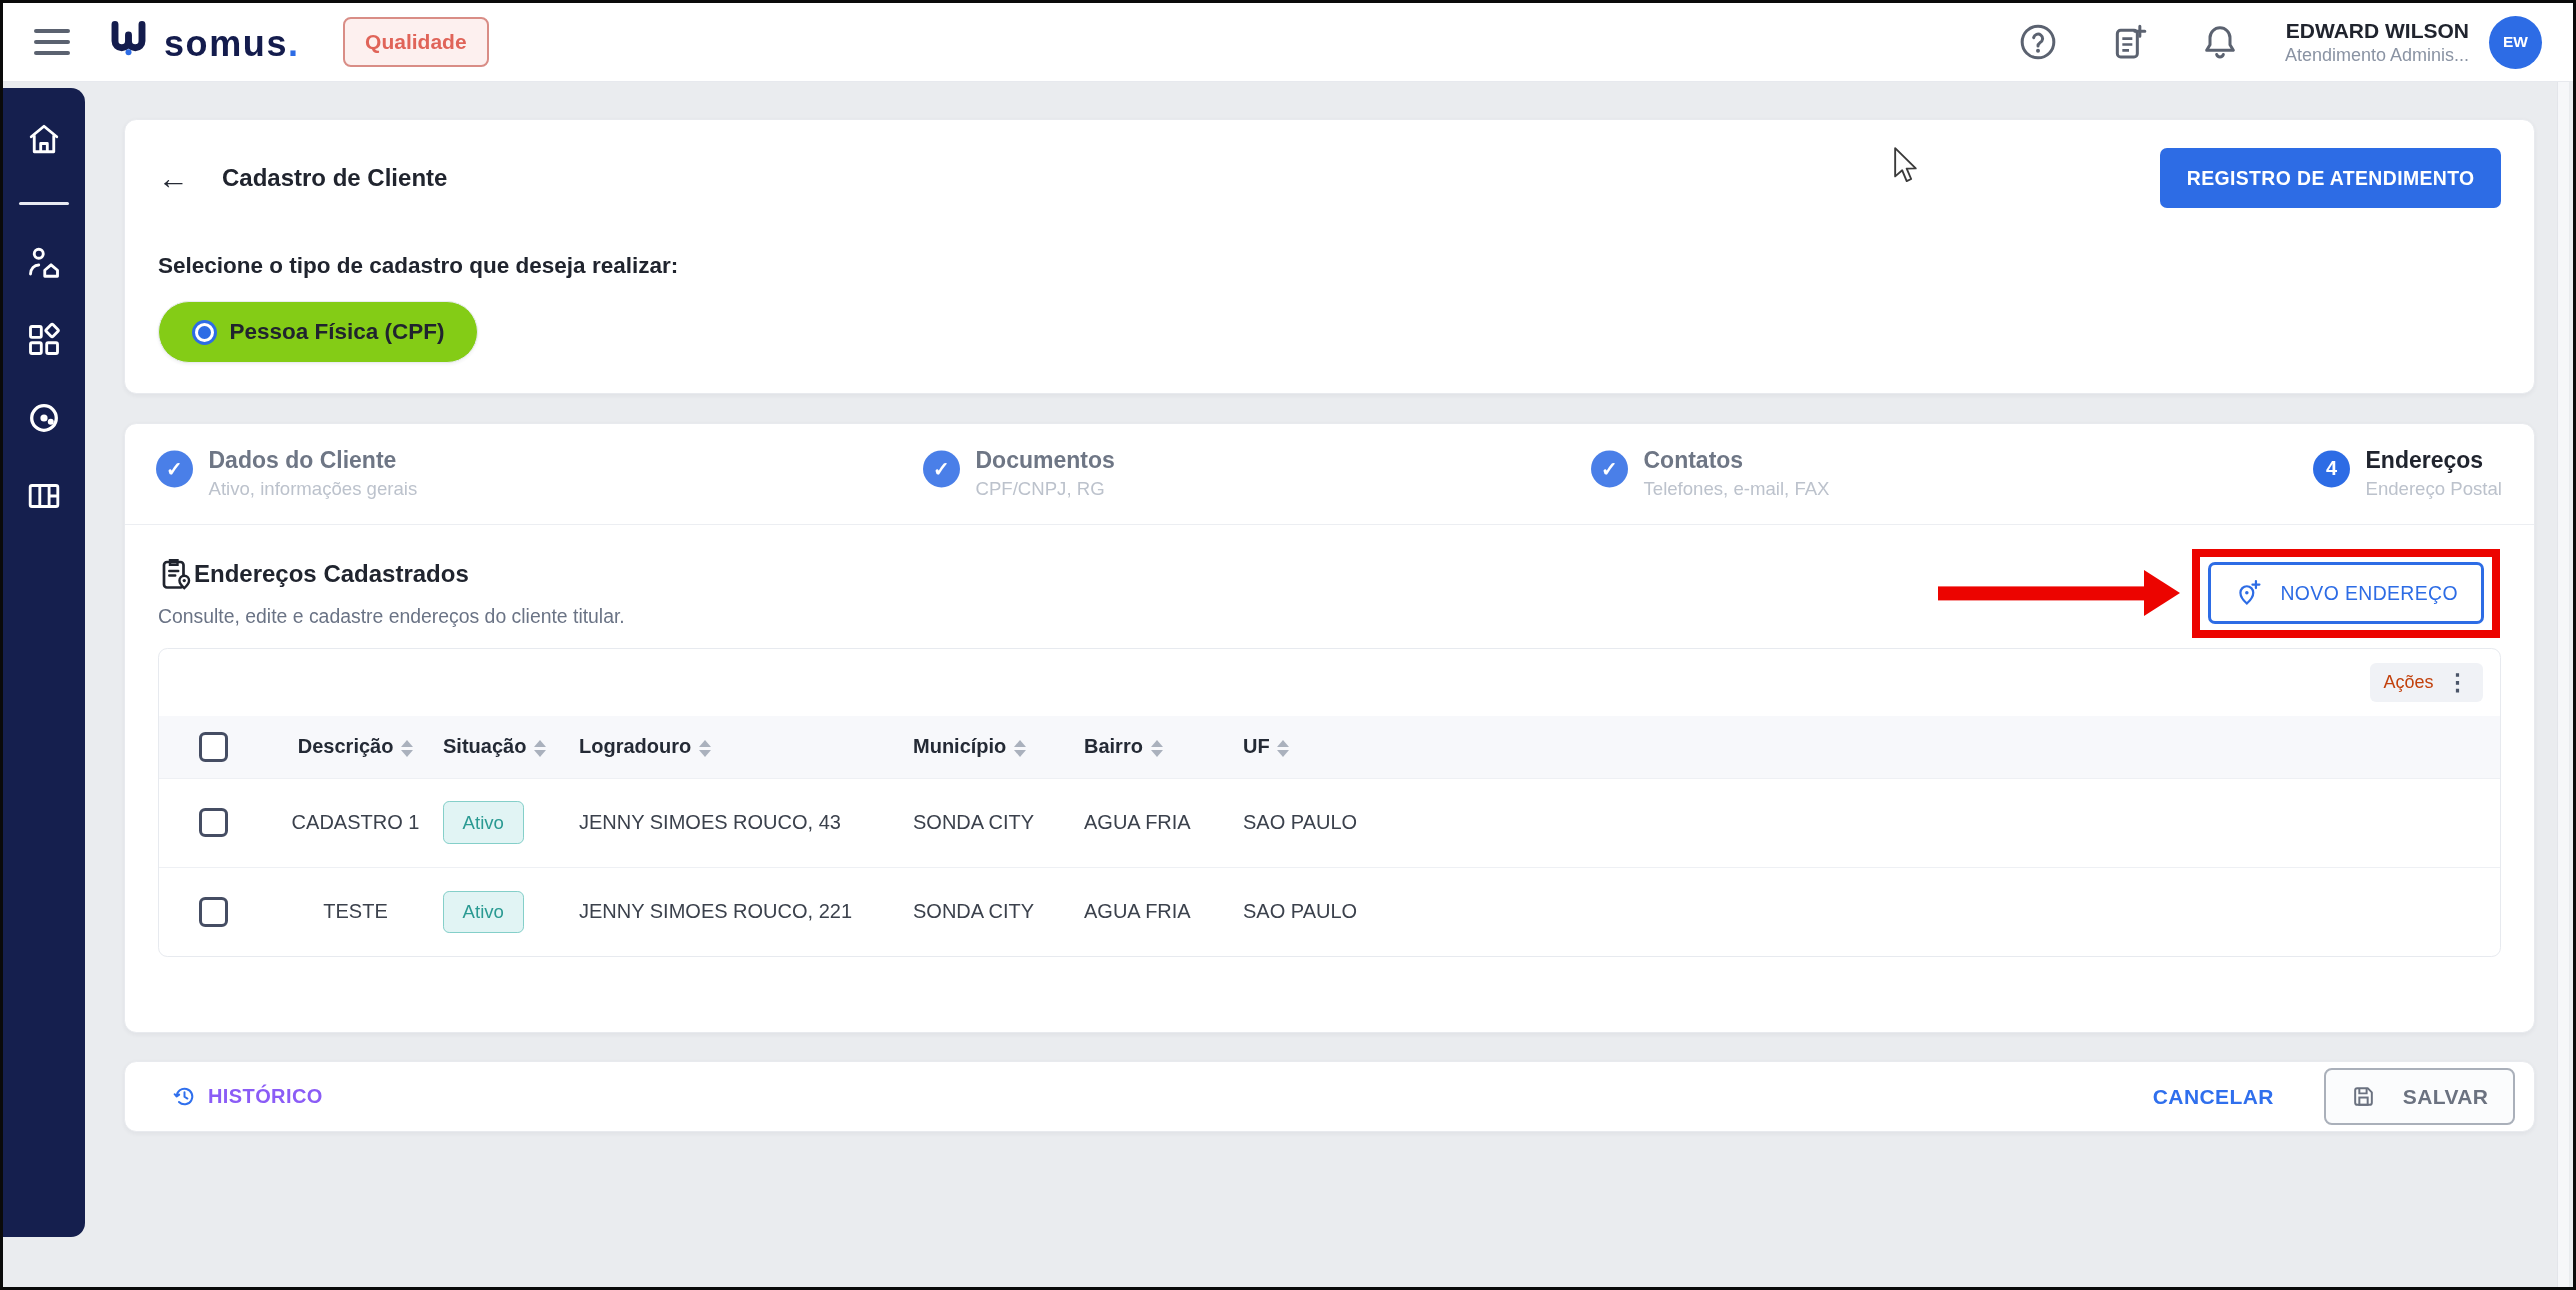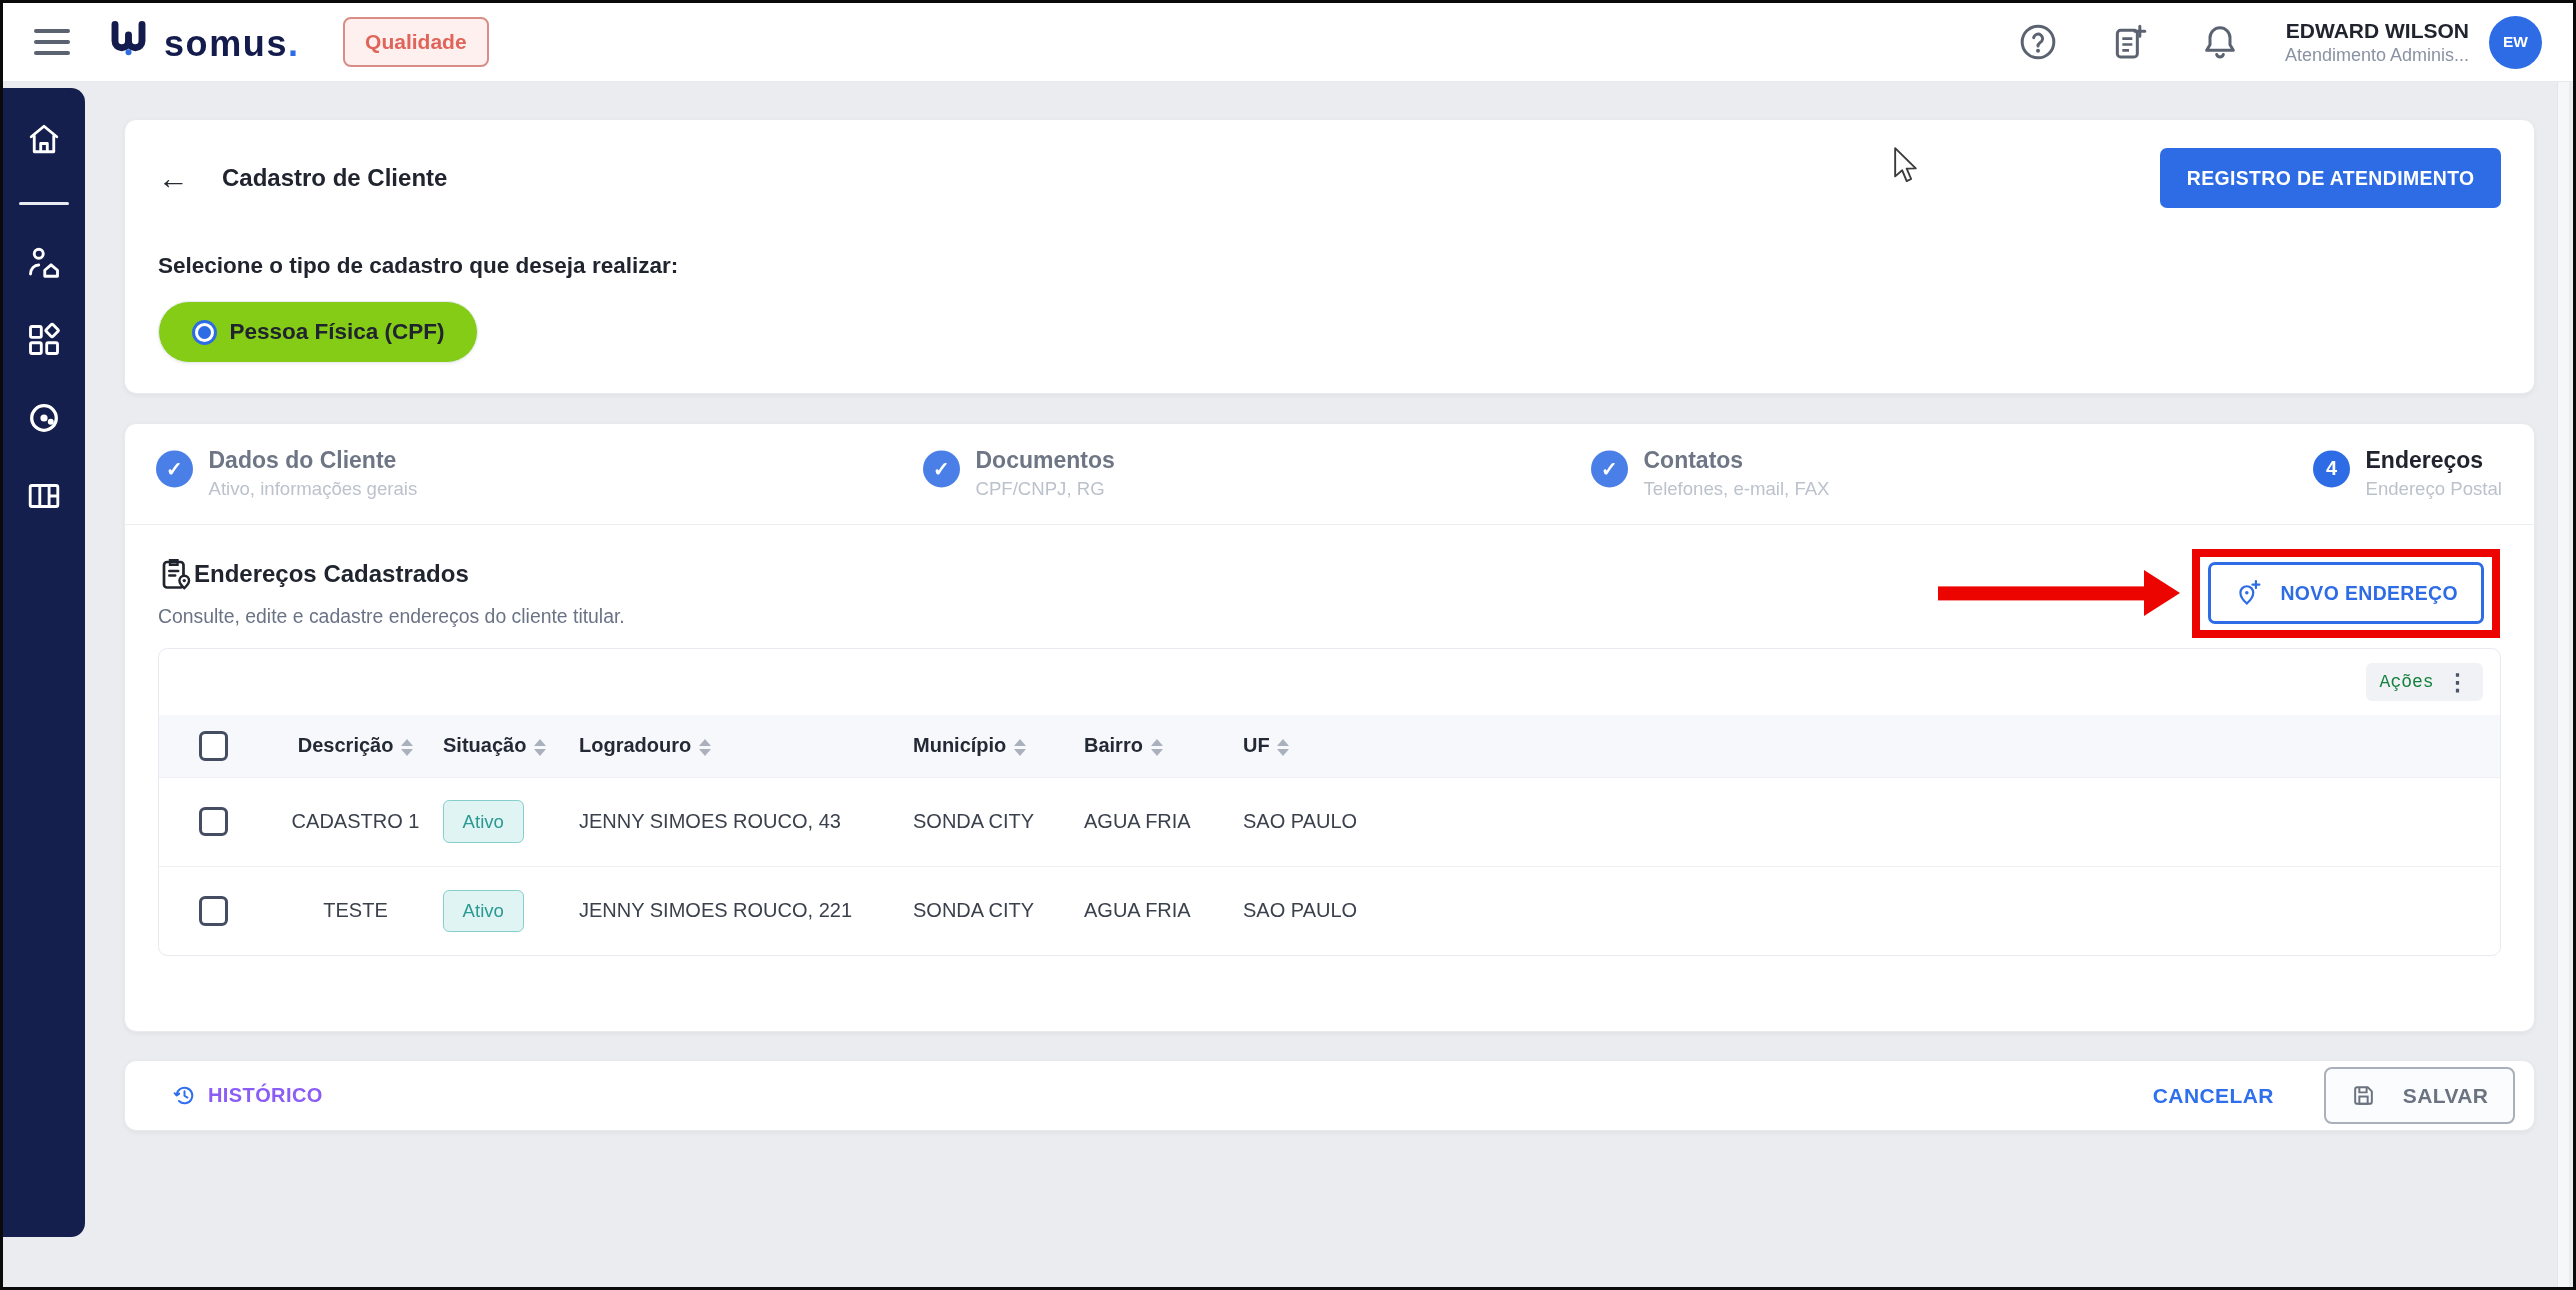--- a/index.html
+++ b/index.html
@@ -69,35 +69,35 @@
   .step-sub { font-size:18.6px; color:#bcc2cc; margin-top:4.7px; }
 
   .section-row { display:flex; align-items:flex-start; justify-content:space-between; padding:31px 33px 20px 33px; }
   .sec-title-line { display:flex; align-items:center; }
   .sec-icon { width:36px; height:36px; }
   .sec-title { font-size:24px; font-weight:bold; color:#20242e; }
   .sec-sub { font-size:19.4px; color:#6a7385; margin-top:12.4px; }
 
   .novo-wrap { position:relative; margin-right:17px; margin-top:6.2px; }
   .novo-btn { display:flex; align-items:center; gap:18px; background:#fff; border:3.1px solid #2d6ce5;
-              border-radius:7px; color:#2d6ce5; font-size:19.4px; font-weight:bold; letter-spacing:0.4px;
+              border-radius:7px; color:#2d6ce5; font-size:19.4px; font-weight:normal; letter-spacing:0.4px;
               padding:14px 23px; cursor:pointer; font-family:"Liberation Sans", sans-serif; }
   .anno-box { position:absolute; top:-13.2px; bottom:-13.2px; left:-16.3px; right:-16.3px;
               border:8.5px solid #ec0400; pointer-events:none; }
   .anno-arrow-line { position:absolute; top:50%; transform:translateY(-50%); right:calc(100% + 62px);
                      width:208px; height:13.2px; background:#ec0400; pointer-events:none; }
   .anno-arrow-head { position:absolute; top:50%; transform:translateY(-50%); right:calc(100% + 28px);
                      width:0; height:0; border-left:36px solid #ec0400;
                      border-top:23px solid transparent; border-bottom:23px solid transparent; pointer-events:none; }
 
   .table-box { margin:0 33px; border:1.6px solid #e7eaef; border-radius:9.3px; overflow:hidden; }
   .actions-row { display:flex; justify-content:flex-end; padding:14px 17px; }
   .actions-btn { display:flex; align-items:center; gap:12.4px; background:#f0f2f6; border:none;
                  border-radius:6.2px; padding:9.3px 14px; cursor:pointer; font-family:"Liberation Sans", sans-serif; }
-  .actions-label { font-size:18px; color:#15803d;font-family:Liberation Mono, monospace; }
+  .actions-label { font-size:18px; color:#c2410c; }
   .kebab { font-size:23px; color:#4a5568; font-weight:bold; line-height:.8; }
 
   table.data { width:100%; border-collapse:collapse; }
   .data th { background:#f7f8fb; height:62px; font-size:20px; font-weight:bold; color:#242a35;
              text-align:left; white-space:nowrap; cursor:pointer; }
   .data td { height:89px; font-size:20px; color:#3b414c; border-top:1.6px solid #eef0f4; white-space:nowrap; }
   .col-check { width:109px; } .col-desc { width:175px; } .col-sit { width:136px; }
   .col-log { width:334px; } .col-mun { width:171px; } .col-bai { width:159px; }
   .ctr { text-align:center !important; }
   .sort { display:inline-block; vertical-align:middle; margin-left:7.8px; }

